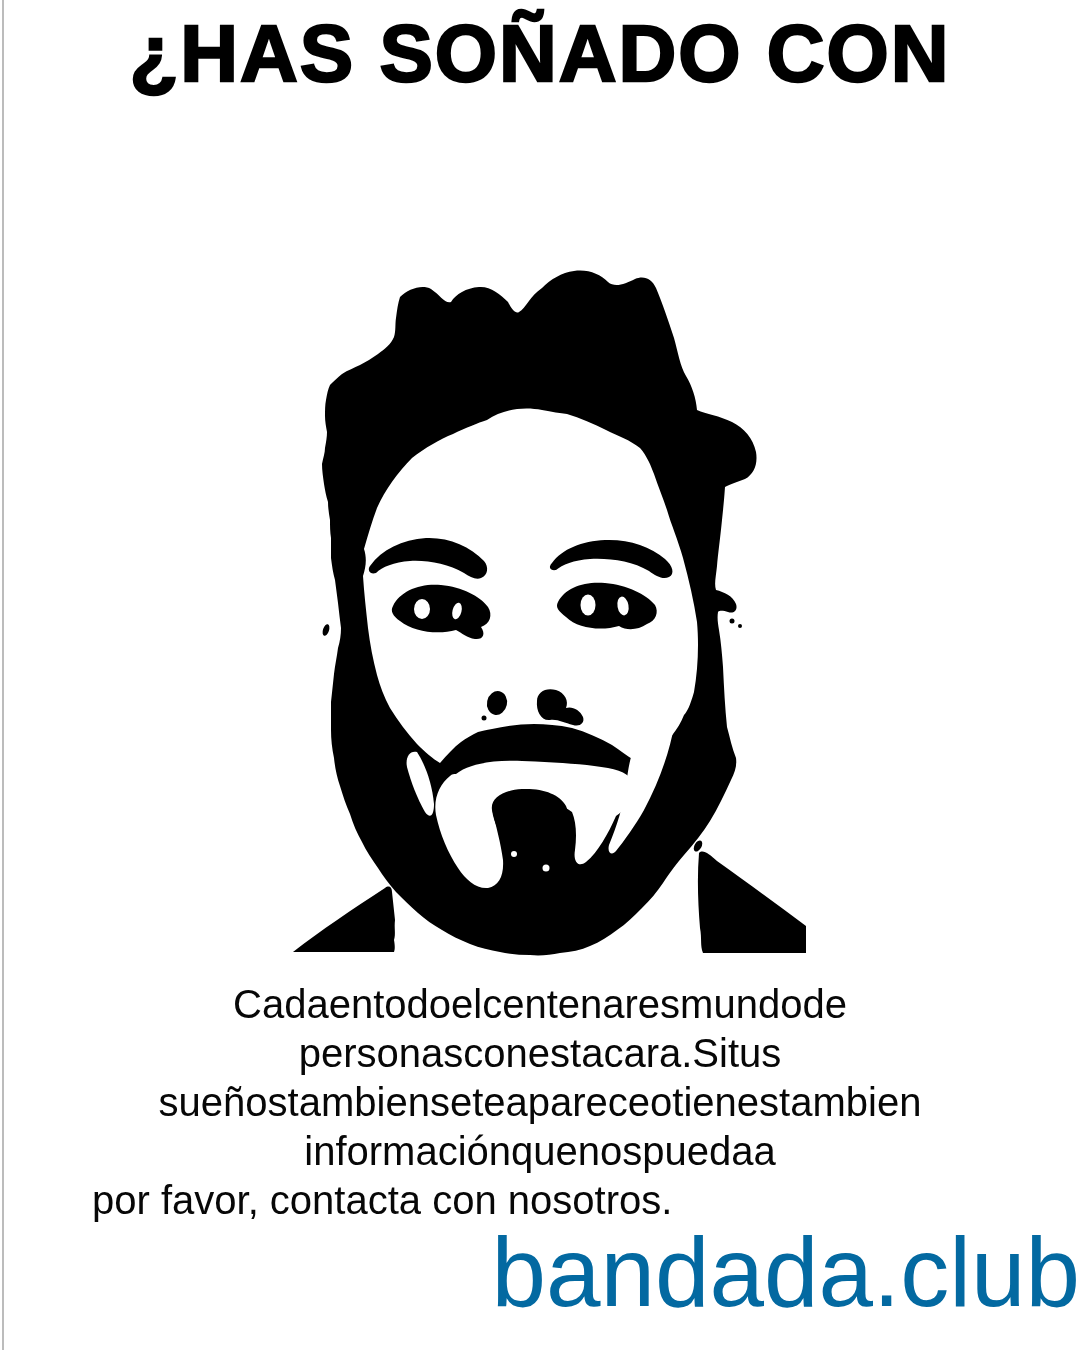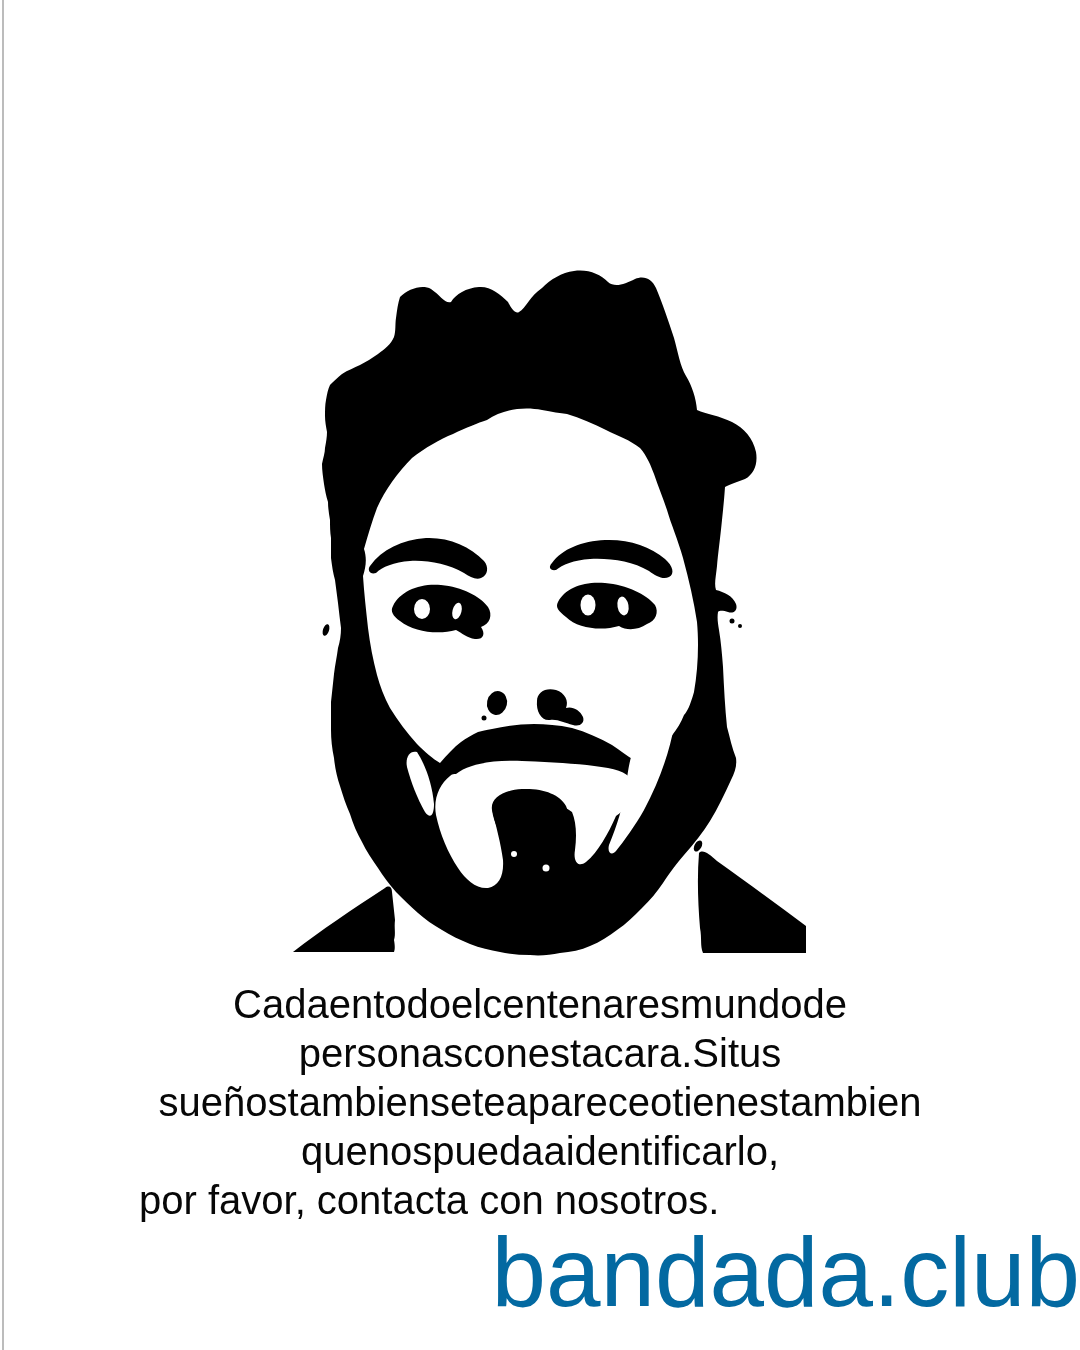--- a/index.html
+++ b/index.html
@@ -36,40 +36,40 @@
   .body-line{
     display:flex;
     justify-content:center;
     white-space:nowrap;
     height:49px;
   }
   .body-line.last{
     display:block;
     text-align:left;
     white-space:normal;
-    margin-left:47px;
   }
   .footer-url{
     position:absolute;top:1222px;left:0;right:0;
     text-align:right;
     color:#0369a1;
     font-size:98px;
     line-height:100px;
     font-weight:normal;
   }
 </style>
 </head>
 <body>
 
 <div class="page">
 
   <div class="edge-left"></div>
 
   <header>
     <div class="title" style="top:9px">
+      <div>¿HAS SOÑADO CON</div>
     </div>
   </header>
 
   <svg class="portrait" viewBox="0 0 520 700" aria-hidden="true">
     <g>
 
       <path fill="#000" d="
         M110,39
         C118,31 132,26 141,31
         C150,37 155,46 161,44
@@ -334,24 +334,24 @@
         <span>sueños</span>
         <span>tambien</span>
         <span>se</span>
         <span>te</span>
         <span>aparece</span>
         <span>o</span>
         <span>tienes</span>
         <span>tambien</span>
       </div>
       <div class="body-line">
+        <span>información</span>
         <span>que</span>
         <span>nos</span>
         <span>pueda</span>
         <span>a</span>
-        <span>identificarlo,</span>
       </div>
       <div class="body-line last">por favor, contacta con nosotros.</div>
     </section>
 
   <footer class="footer-url">bandada.club</footer>
 
 </div>
 
 </body></html>

